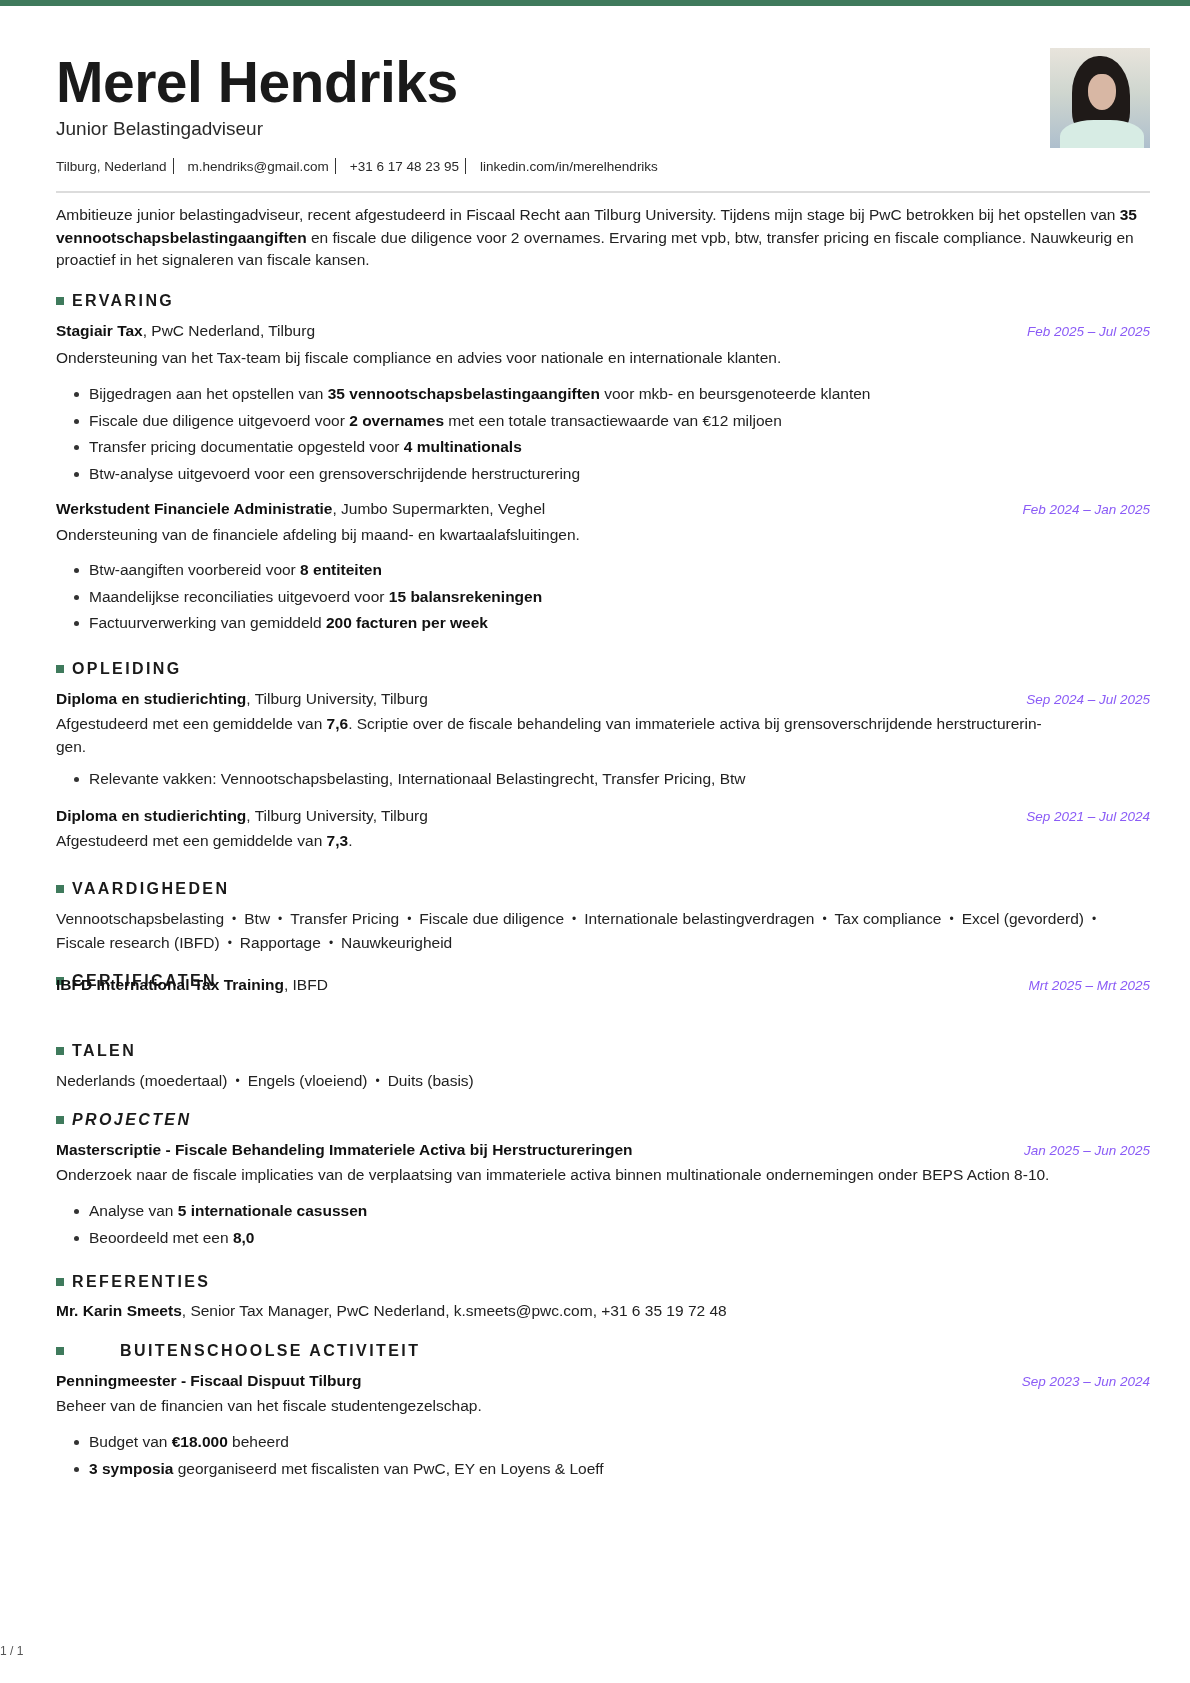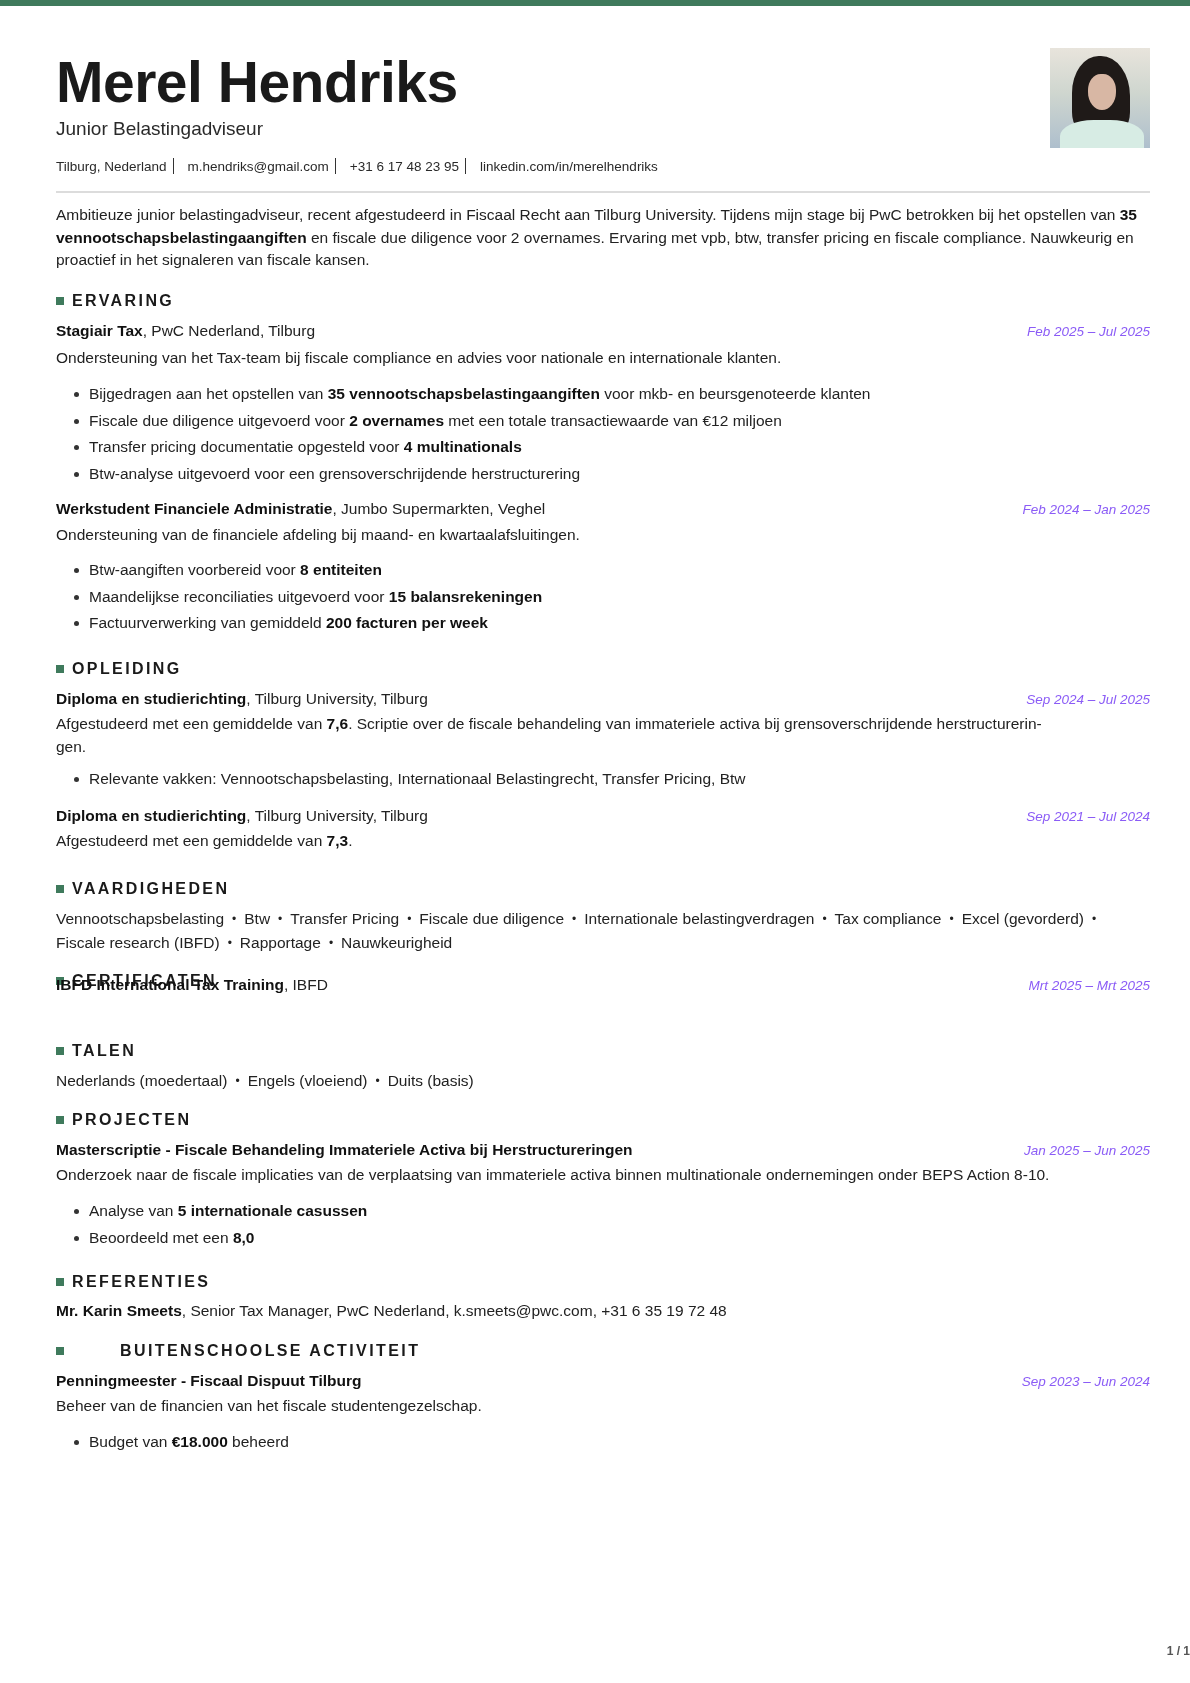--- a/index.html
+++ b/index.html
@@ -31,21 +31,21 @@
     .section-title .sq { display: inline-block; width: 8px; height: 8px; background: #3f7a5c; margin-right: 8px; }
 
     .entry-head { position: absolute; left: 0; width: 1094px; font-size: 15.5px; color: #222; display: flex; justify-content: space-between; align-items: baseline; }
     .date { font-style: italic; font-size: 13.5px; color: #8b5cf6; }
     .line { position: absolute; left: 0; width: 1094px; font-size: 15.5px; line-height: 22.5px; color: #222; }
     ul.bullets { position: absolute; left: 33px; list-style: none; font-size: 15.5px; color: #222; }
     ul.bullets li { position: relative; height: 26.5px; line-height: 22px; padding-left: 0; }
     ul.bullets li::before { content: ""; position: absolute; left: -15px; top: 9px; width: 5px; height: 5px; border-radius: 50%; background: #333; }
     .inline-list { position: absolute; left: 0; width: 1094px; font-size: 15.5px; line-height: 23px; color: #222; }
     .inline-list .dot { display: inline-block; margin: 0 8px; font-size: 12px; vertical-align: 1px; }
-    .page-num { position: absolute; left: 0; width: 1190px; top: 1644px; text-align: right; font-size: 12px; color: #555; font-weight: bold; }
+    .page-num { position: absolute; left: 0; width: 1190px; top: 1644px; text-align: left; font-size: 12px; color: #555; }
   </style>
 </head>
 <body>
 
 <div class="top-bar"></div>
 
 <div class="page">
 
   <div class="header">
     <div class="name">Merel Hendriks</div>
@@ -141,21 +141,21 @@
   </div>
 
   <div class="section-title" style="top:1042px;">
     <span class="sq"></span>
     <span>TALEN</span>
   </div>
   <div class="inline-list" style="top:1069px;">
     <span>Nederlands (moedertaal)</span><span class="dot">•</span><span>Engels (vloeiend)</span><span class="dot">•</span><span>Duits (basis)</span>
   </div>
 
-  <div class="section-title" style="top:1111px;">
+  <div class="section-title" style="top:1111px;font-style:italic;">
     <span class="sq"></span>
     <span>PROJECTEN</span>
   </div>
   <div class="entry-head" style="top:1141px;">
     <b>Masterscriptie - Fiscale Behandeling Immateriele Activa bij Herstructureringen</b>
     <span class="date">Jan 2025 – Jun 2025</span>
   </div>
   <div class="line" style="top:1164px;">Onderzoek naar de fiscale implicaties van de verplaatsing van immateriele activa binnen multinationale ondernemingen onder BEPS Action 8-10.</div>
   <ul class="bullets" style="top:1200px;">
     <li><span>Analyse van </span><b>5 internationale casussen</b><span></span></li>
@@ -174,16 +174,17 @@
     <span class="sq"></span>
     <span>BUITENSCHOOLSE ACTIVITEIT</span>
   </div>
   <div class="entry-head" style="top:1372px;">
     <b>Penningmeester - Fiscaal Dispuut Tilburg</b>
     <span class="date">Sep 2023 – Jun 2024</span>
   </div>
   <div class="line" style="top:1395px;">Beheer van de financien van het fiscale studentengezelschap.</div>
   <ul class="bullets" style="top:1431px;">
     <li><span>Budget van </span><b>€18.000</b><span> beheerd</span></li>
+    <li><span></span><b>3 symposia</b><span> georganiseerd met fiscalisten van PwC, EY en Loyens &amp; Loeff</span></li>
   </ul>
 </div>
 
 <div class="page-num">1 / 1</div>
 
 </body></html>

